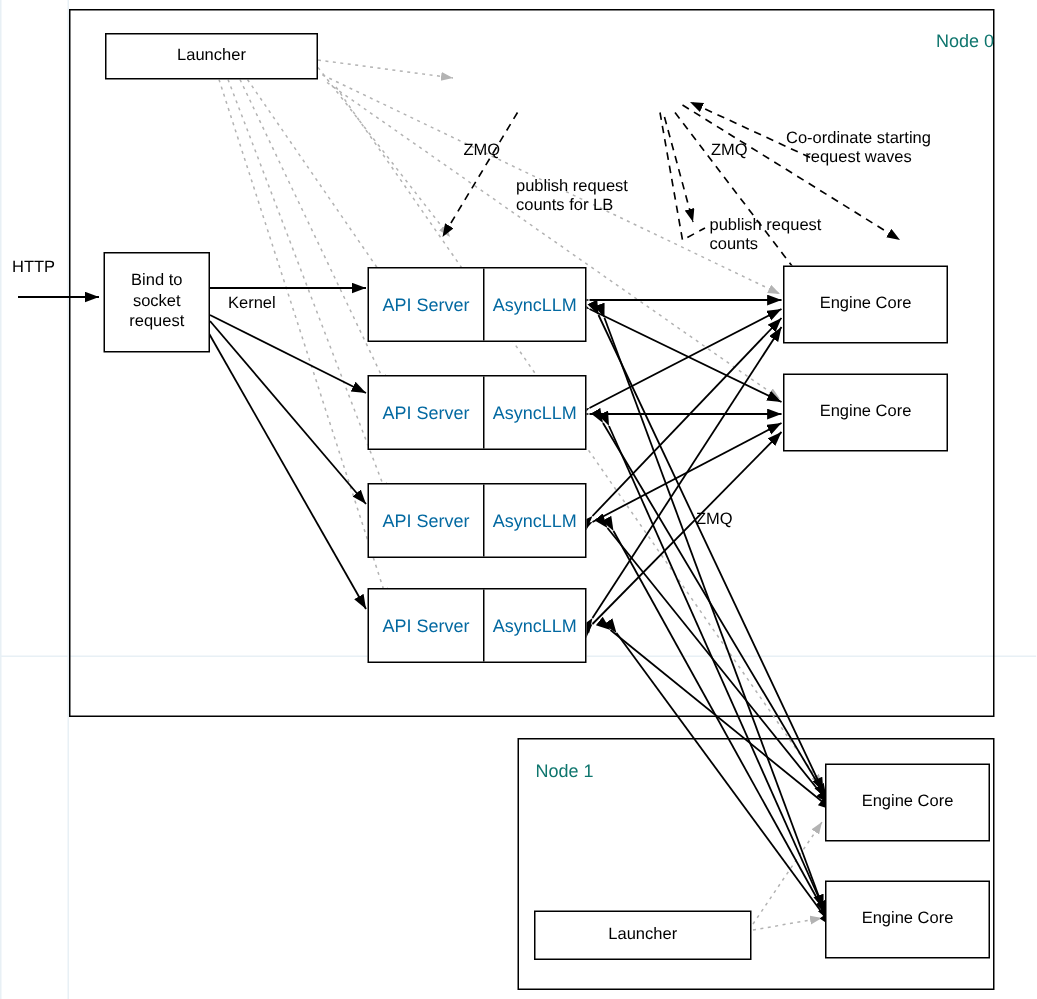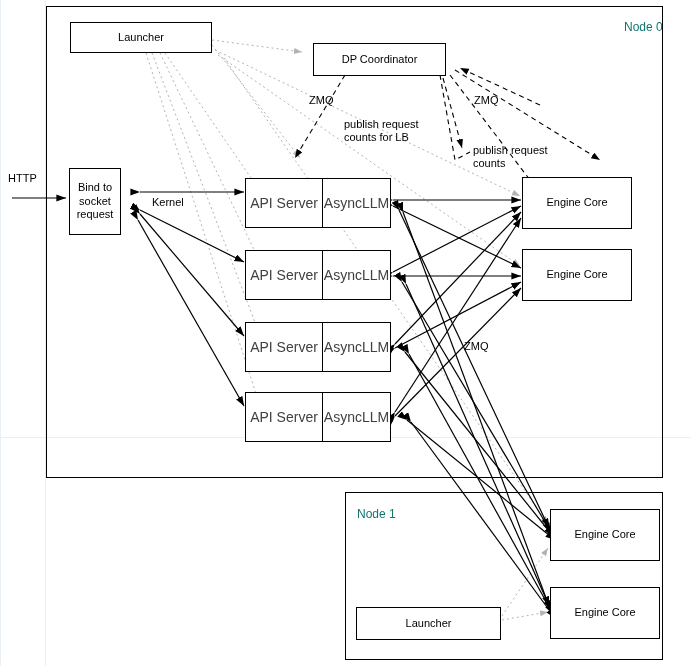--- a/index.html
+++ b/index.html
@@ -55,22 +55,22 @@
     position: absolute;
     border: 1px solid #000000;
     background: #ffffff;
     display: flex;
     box-sizing: border-box;
   }
   .split-box > div {
     display: flex;
     align-items: center;
     justify-content: center;
-    font-size: 14px;
-    color: #404040;
+    font-size: 12px;
+    color: #0369a1;
     box-sizing: border-box;
   }
   .split-left {
     flex: 0 0 77px;
     border-right: 1px solid #000000;
   }
   .split-right {
     flex: 1 1 auto;
   }
   .edge-label {
@@ -162,23 +162,22 @@
       <path d="M406,284 L551,610" marker-end="url(#arrow-black)" marker-start="url(#arrow-black)"></path>
       <path d="M405,352 L553,536" marker-end="url(#arrow-black)" marker-start="url(#arrow-black)"></path>
       <path d="M409,354 L553,614" marker-end="url(#arrow-black)" marker-start="url(#arrow-black)"></path>
       <path d="M407,420 L555,540" marker-end="url(#arrow-black)" marker-start="url(#arrow-black)"></path>
       <path d="M411,422 L555,618" marker-end="url(#arrow-black)" marker-start="url(#arrow-black)"></path>
     </g>
   </svg>
 
   <div class="box" style="left:70px;top:22px;width:142px;height:31px;">Launcher</div>
 
-  <div class="box" style="left:313px;top:43px;width:133px;height:33px;">DP Coordinator</div>
-
-  <div class="box" style="left:69px;top:168px;width:52px;height:67px;flex-direction:column;text-align:center;">
+
+  <div class="box" style="left:69px;top:168px;width:71px;height:67px;flex-direction:column;text-align:center;">
     <span>Bind to</span>
     <span>socket</span>
     <span>request</span>
   </div>
 
   <div class="split-box" style="left:245px;top:178px;width:146px;height:50px;">
     <div class="split-left">API Server</div>
     <div class="split-right">AsyncLLM</div>
   </div>
   <div class="split-box" style="left:245px;top:250px;width:146px;height:50px;">
@@ -203,14 +202,16 @@
 
   <div class="edge-label" style="left:8px;top:172px;">HTTP</div>
   <div class="edge-label" style="left:309px;top:94px;">ZMQ</div>
   <div class="edge-label" style="left:474px;top:94px;">ZMQ</div>
   <div class="edge-label" style="left:464px;top:340px;">ZMQ</div>
   <div class="edge-label" style="left:152px;top:196px;">Kernel</div>
   <div class="edge-label" style="left:344px;top:118px;">publish request
 counts for LB</div>
   <div class="edge-label" style="left:473px;top:144px;">publish request
 counts</div>
+  <div class="edge-label center" style="left:524px;top:86px;">Co-ordinate starting
+request waves</div>
 
 </div>
 
 </body></html>

